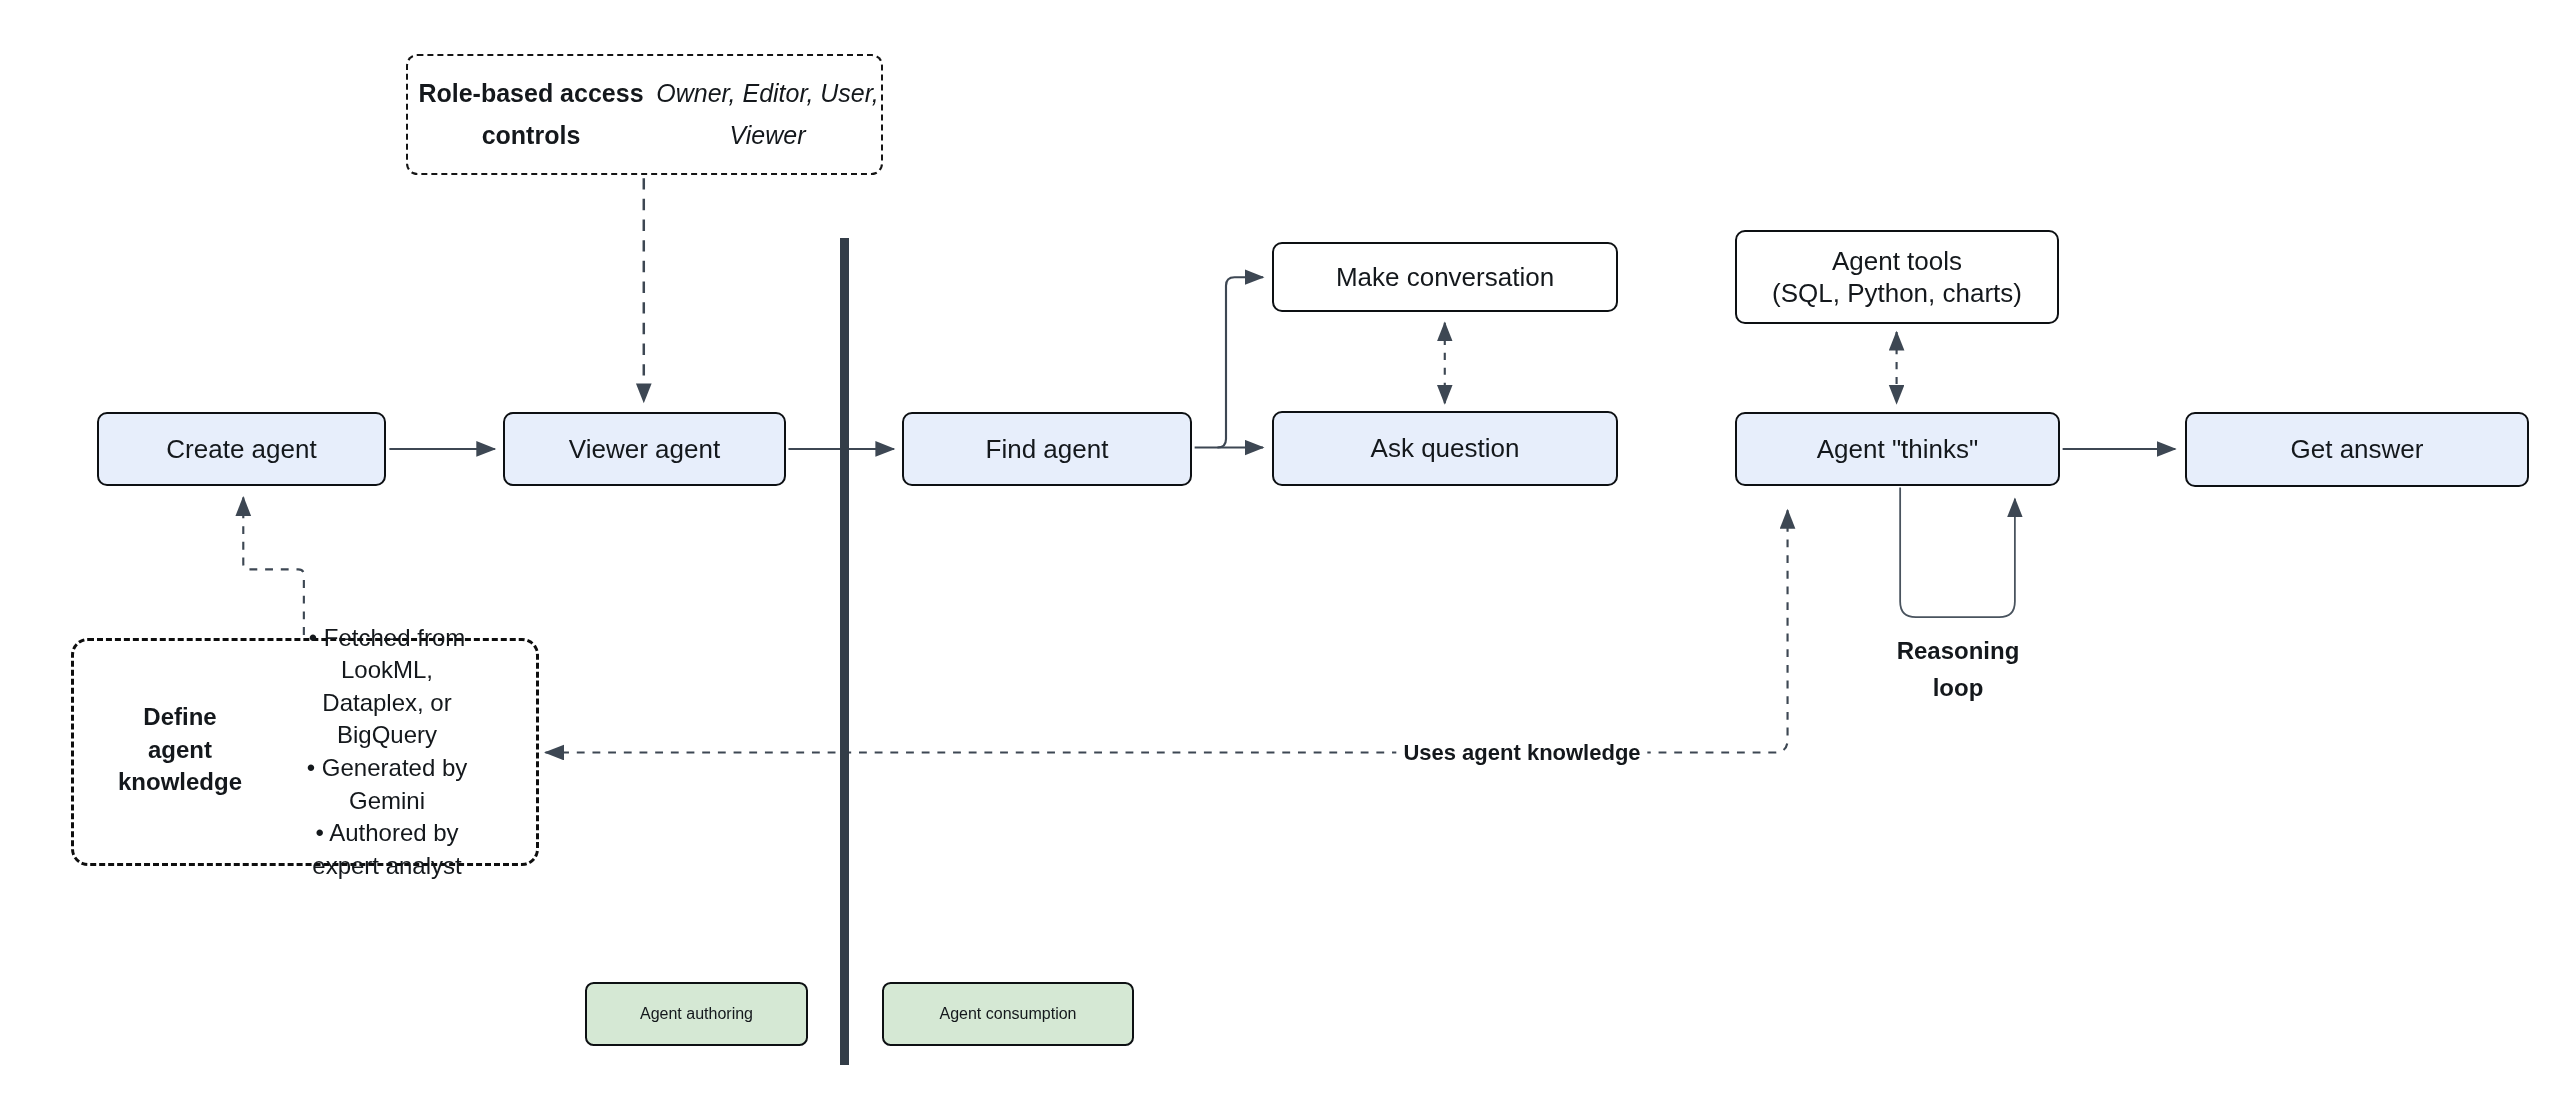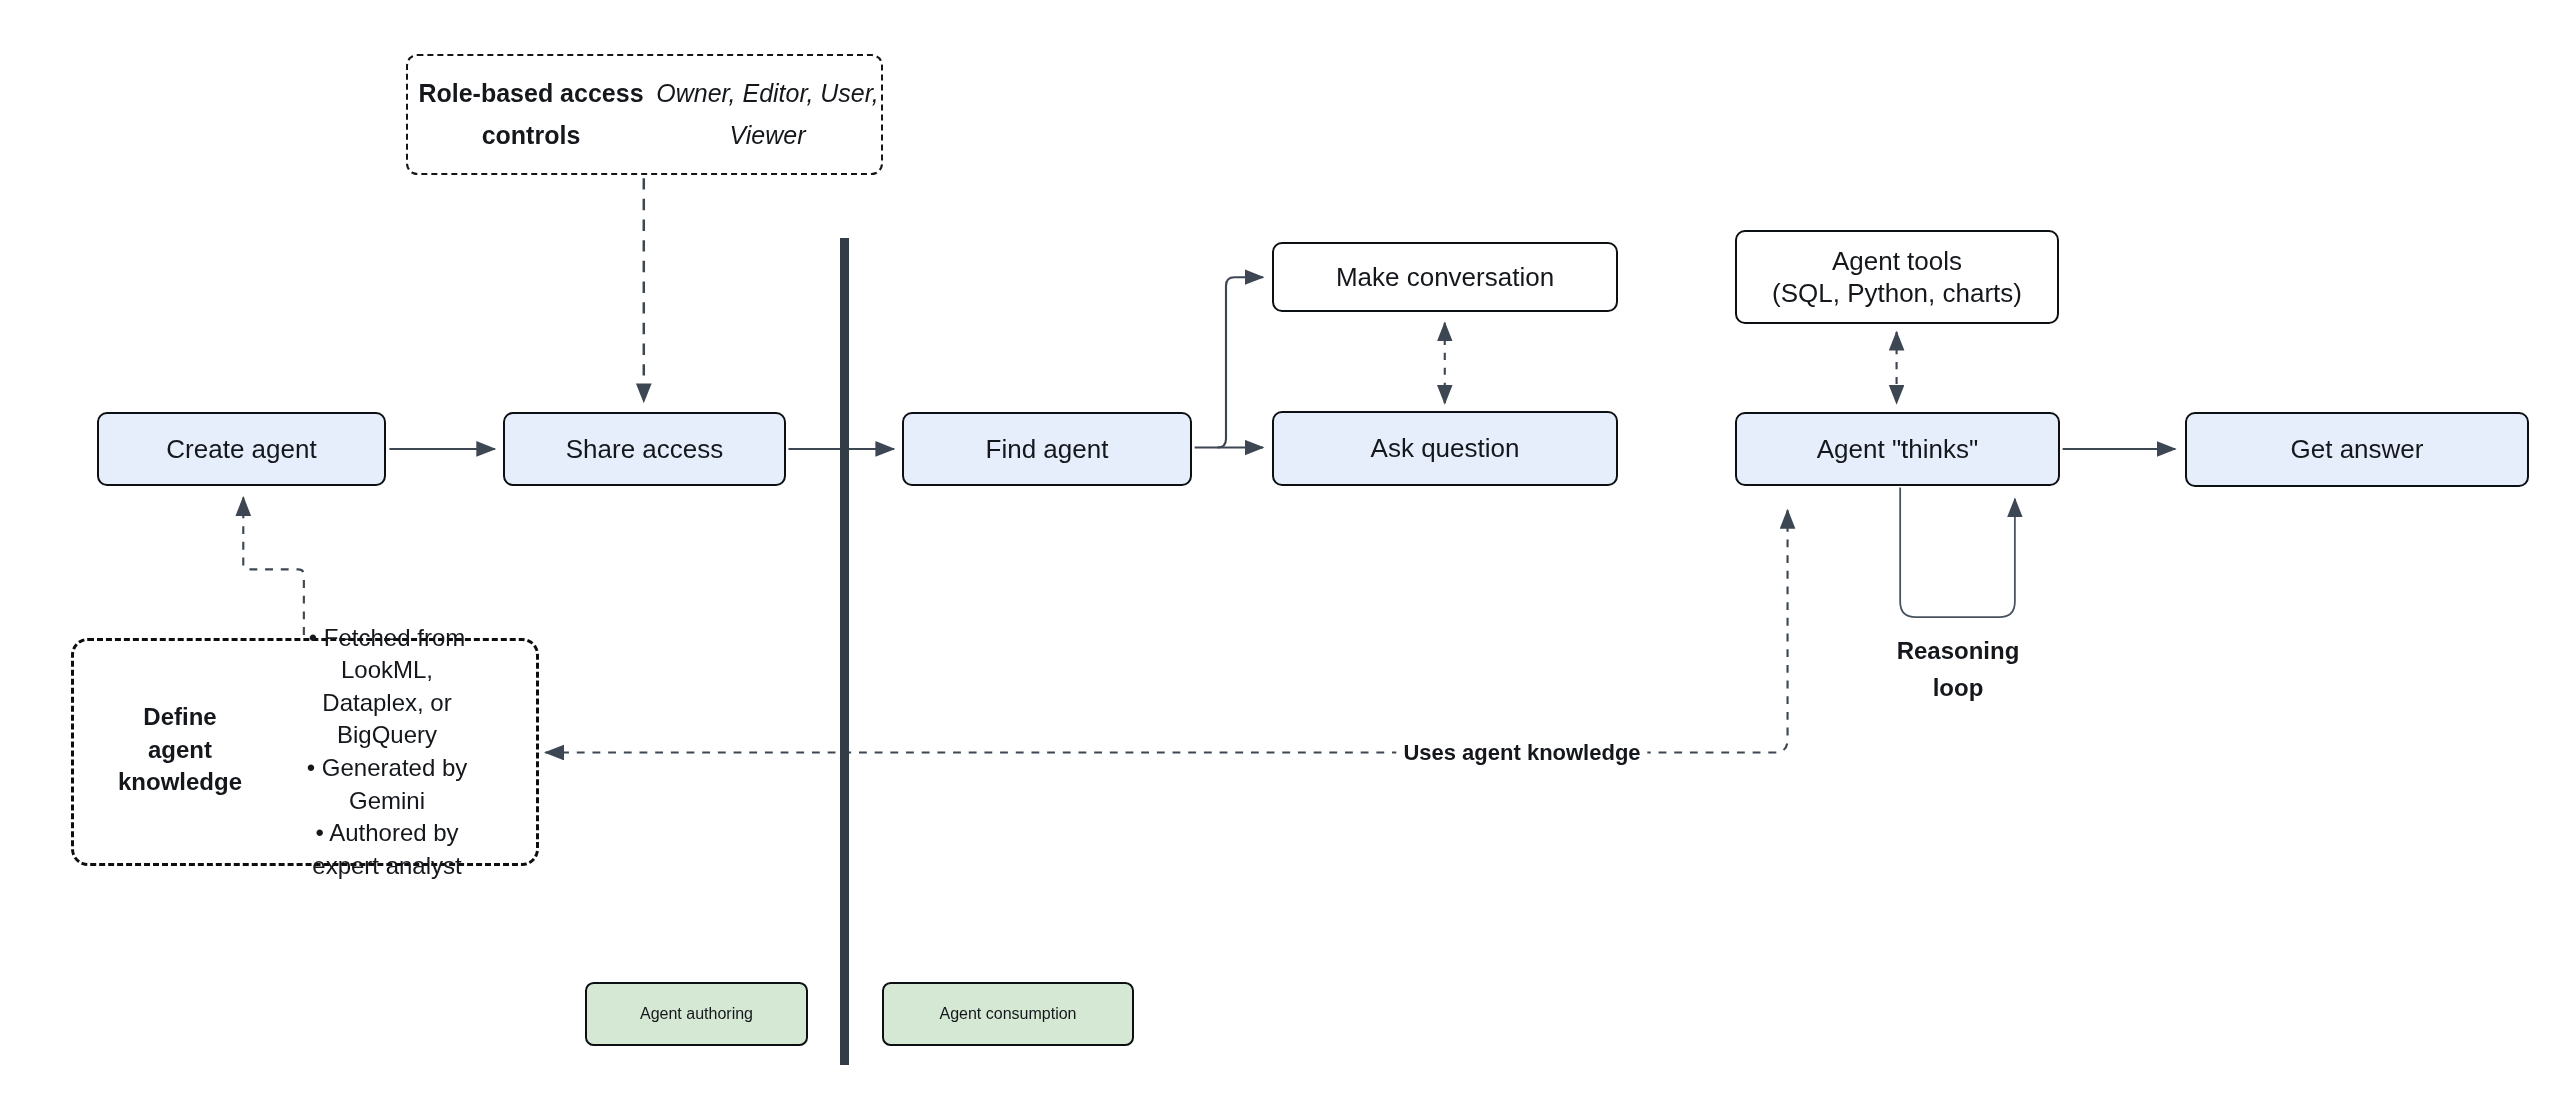--- a/index.html
+++ b/index.html
@@ -85,21 +85,21 @@
   <div class="dashed-box role-box" style="left:406px;top:54px;width:477px;height:121px;">
     <div class="t">Role-based access controls</div>
     <div class="s">Owner, Editor, User, Viewer</div>
   </div>
 
   <div class="node" style="left:97px;top:412px;width:289px;height:74px;">
     <span>Create agent</span>
   </div>
 
   <div class="node" style="left:503px;top:412px;width:283px;height:74px;">
-    <span>Share access</span>
+    <span>Viewer agent</span>
   </div>
 
   <div class="node" style="left:902px;top:412px;width:290px;height:74px;">
     <span>Find agent</span>
   </div>
 
   <div class="node white" style="left:1272px;top:242px;width:346px;height:70px;">
     <span>Make conversation</span>
   </div>
 

